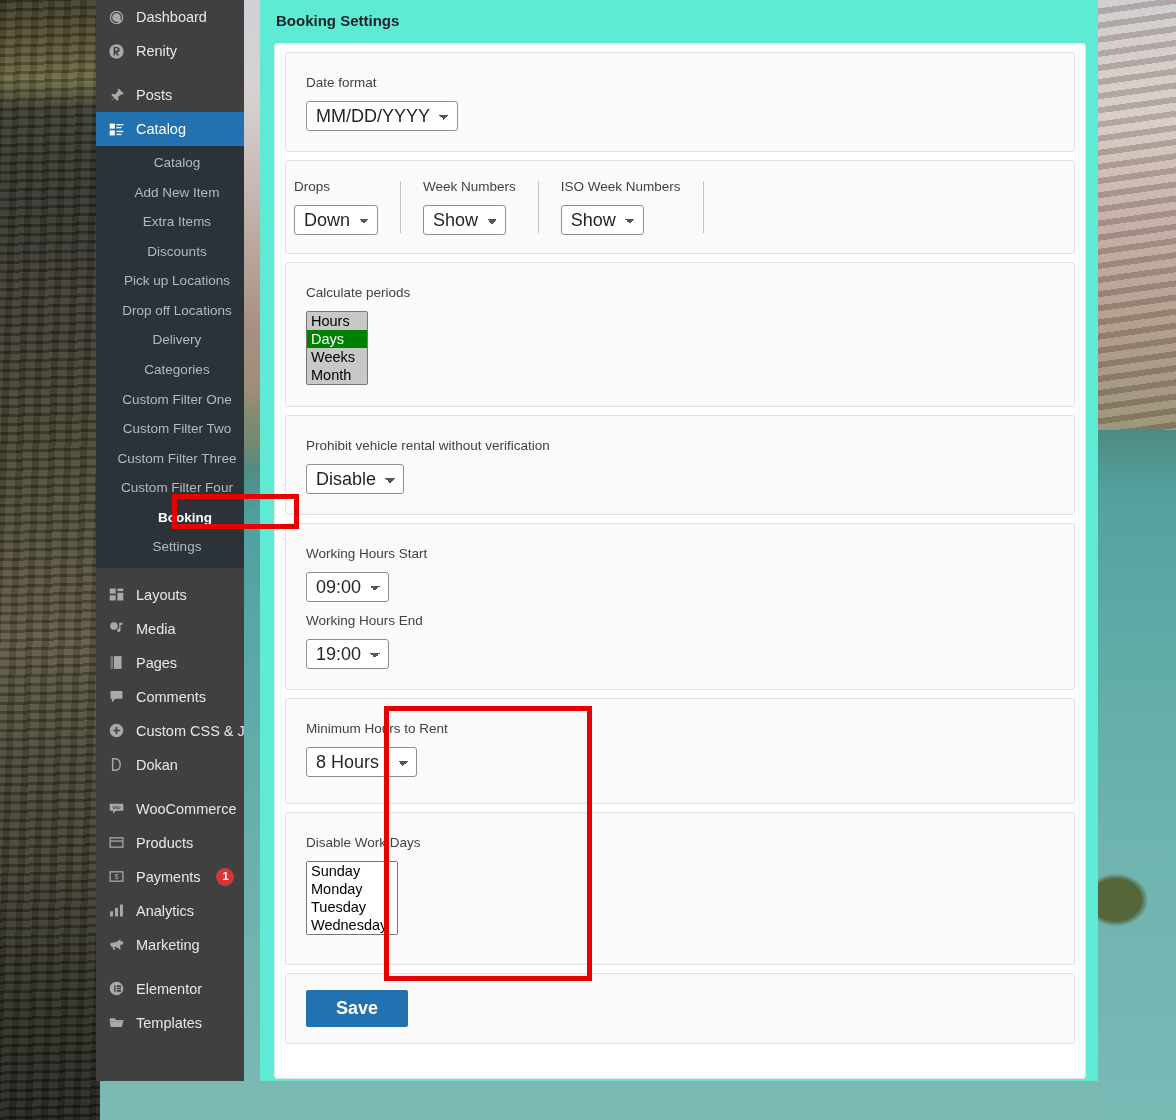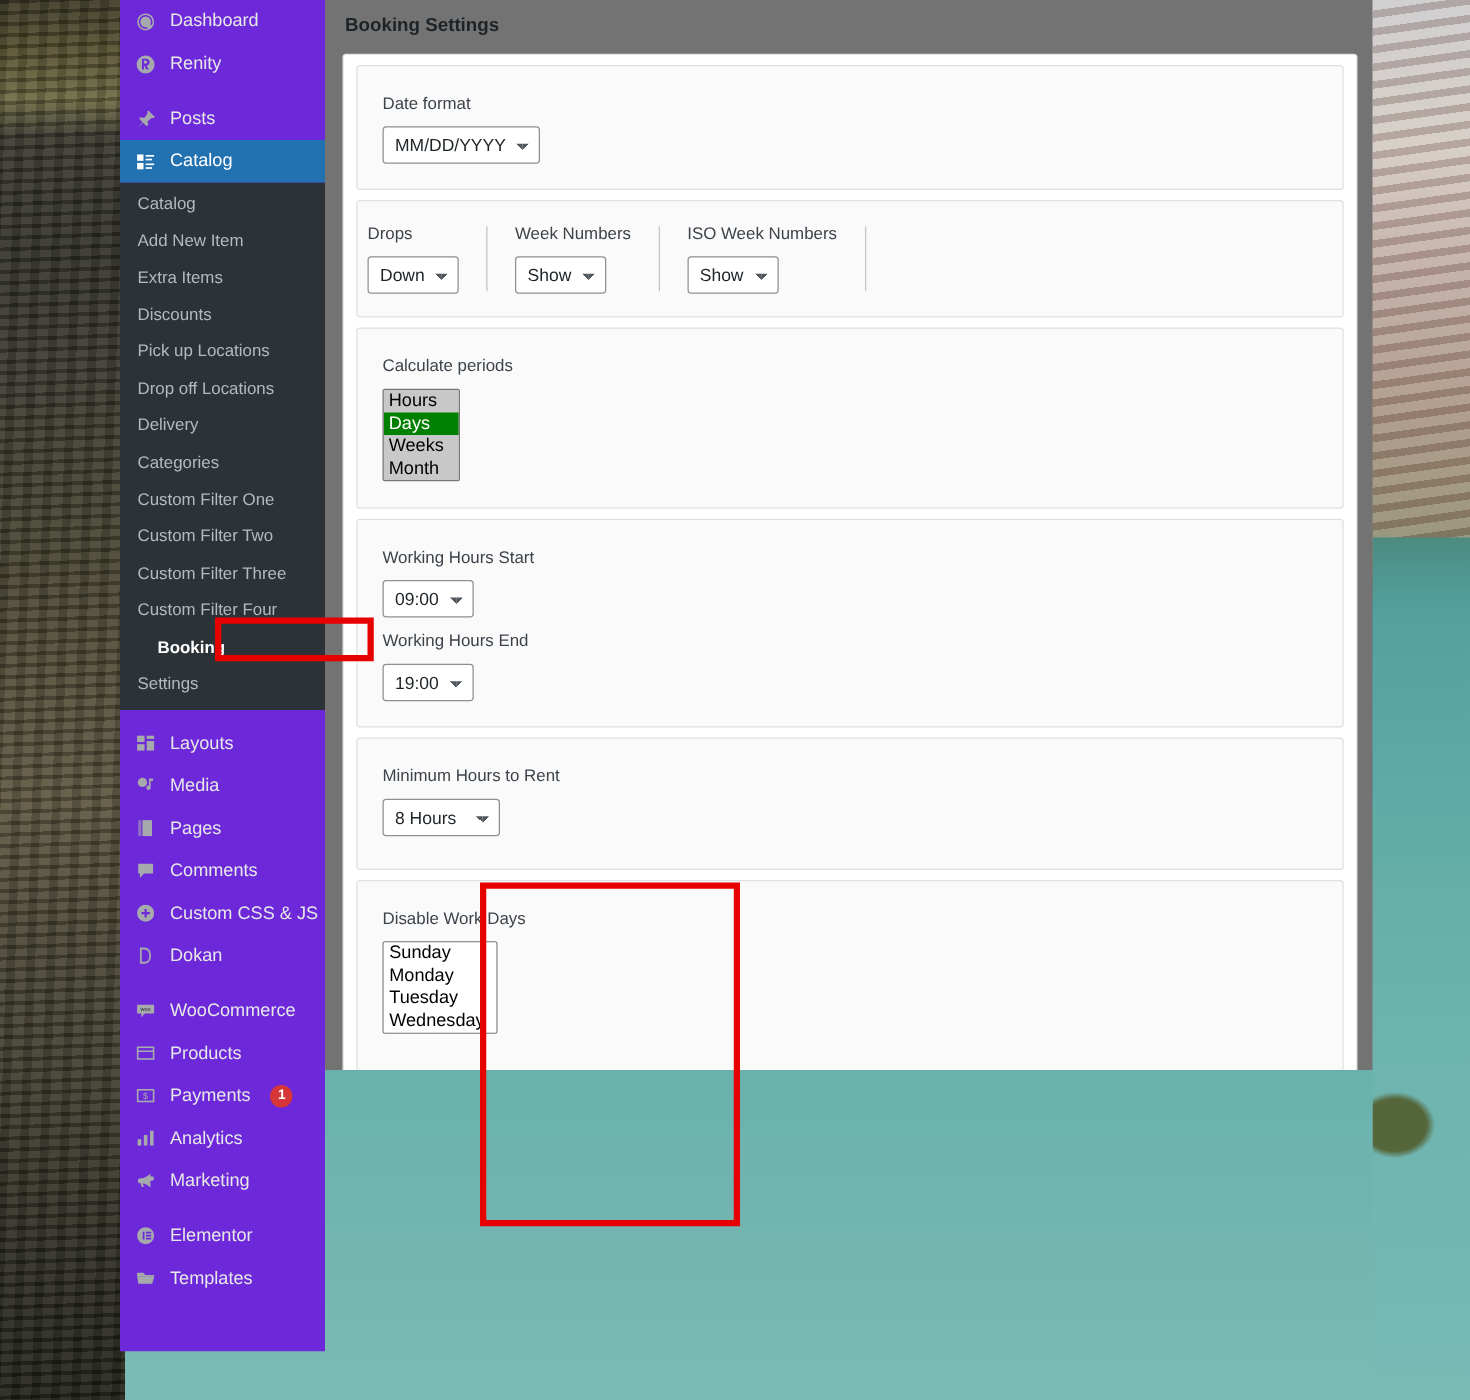--- a/index.html
+++ b/index.html
@@ -69,25 +69,26 @@
   #admin-wrap {
     position: absolute;
     left: 96px; top: 0;
     width: 1002px; height: 1120px;
   }
 
   
   #sidebar {
     position: absolute;
     left: 0; top: 0;
-    width: 164px; height: 1081px;
-    background: #6d28d9;
+    width: 148px; height: 1081px;
+    background: #404040;
     color: #c3c4c7;
     font-size: 14px;
     overflow: hidden;
+    text-align: center;
   }
   .menu-top { padding-top: 0; }
   .menu-item {
     display: flex;
     align-items: center;
     gap: 10px;
     height: 34px;
     padding: 0 8px 0 10px;
     color: #e6e7e8;
     font-size: 14.5px;
@@ -143,22 +144,22 @@
     color: #fff;
     border-radius: 9px;
     font-size: 11px;
     font-weight: bold;
   }
 
   
   #content {
     position: absolute;
     left: 164px; top: 0;
-    width: 838px; height: 856px;
-    background: #737373;
+    width: 838px; height: 1081px;
+    background: #5eead4;
     overflow: hidden;
   }
   #page-title {
     padding: 12px 16px 14px 16px;
     font-size: 15px;
     font-weight: bold;
     color: #1d2327;
   }
   #card {
     margin: 0 12px 0 14px;
@@ -176,21 +177,21 @@
     padding: 22px 20px 20px 20px;
   }
   .panel-label {
     font-size: 13.5px;
     color: #3c434a;
     margin-bottom: 11px;
   }
 
   select.ctl {
     font-family: "Liberation Sans", sans-serif;
-    font-size: 14px;
+    font-size: 18px;
     color: #1d2327;
     background: #fff;
     border: 1px solid #8c8f94;
     border-radius: 3px;
     padding: 5px 26px 5px 9px;
     height: 30px;
     line-height: 1;
     appearance: none;
     -webkit-appearance: none;
     background-image:
@@ -492,20 +493,24 @@
       <section class="panel">
         <div class="panel-label">Calculate periods</div>
         <select class="listbox periods" size="4" multiple="">
             <option value="Hours">Hours</option>
             <option value="Days" selected="">Days</option>
             <option value="Weeks">Weeks</option>
             <option value="Month">Month</option>
           </select>
       </section>
 
+      <section class="panel">
+        <div class="panel-label">Prohibit vehicle rental without verification</div>
+        <select class="ctl"><option value="Disable">Disable</option><option value="Enable">Enable</option></select>
+      </section>
 
       <section class="panel">
         <div class="panel-label">Working Hours Start</div>
         <select class="ctl"><option value="00:00">00:00</option><option value="08:00">08:00</option><option value="09:00" selected="">09:00</option><option value="10:00">10:00</option><option value="11:00">11:00</option><option value="12:00">12:00</option></select>
         <div class="panel-label" style="margin-top:11px">Working Hours End</div>
         <select class="ctl"><option value="17:00">17:00</option><option value="18:00">18:00</option><option value="19:00" selected="">19:00</option><option value="20:00">20:00</option><option value="21:00">21:00</option><option value="23:00">23:00</option></select>
       </section>
 
       <section class="panel" style="padding-bottom:26px">
         <div class="panel-label">Minimum Hours to Rent</div>

